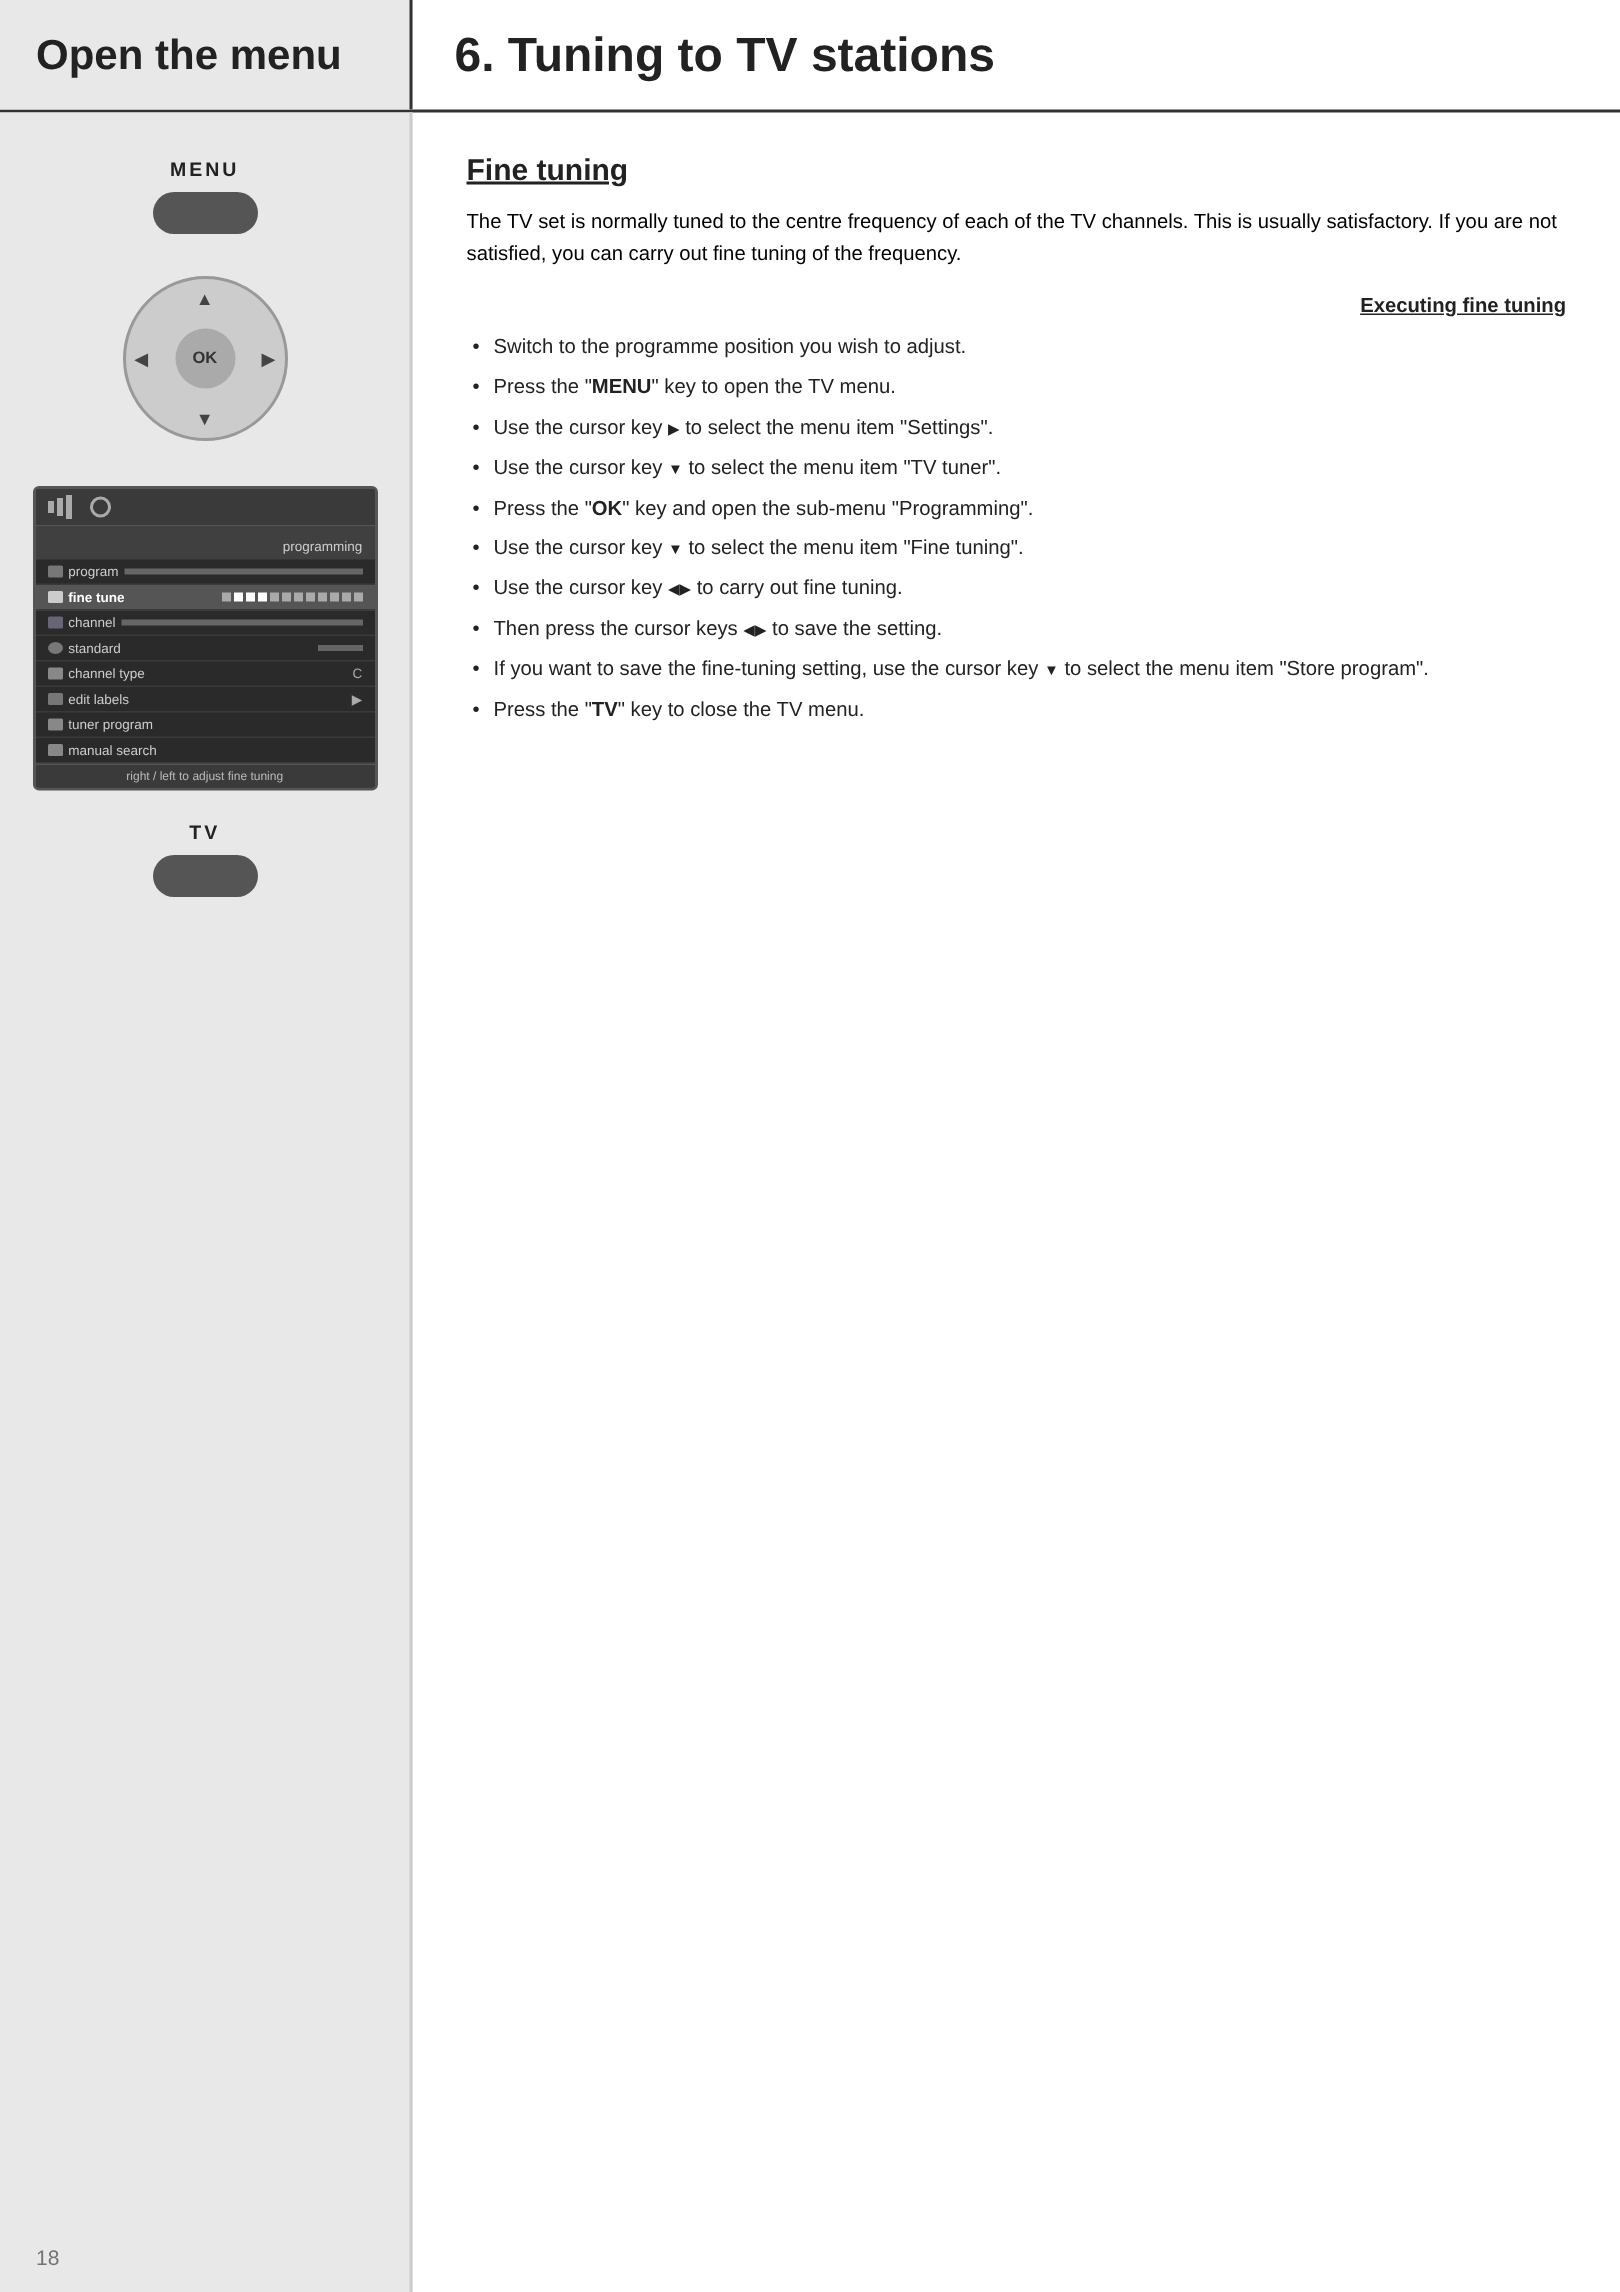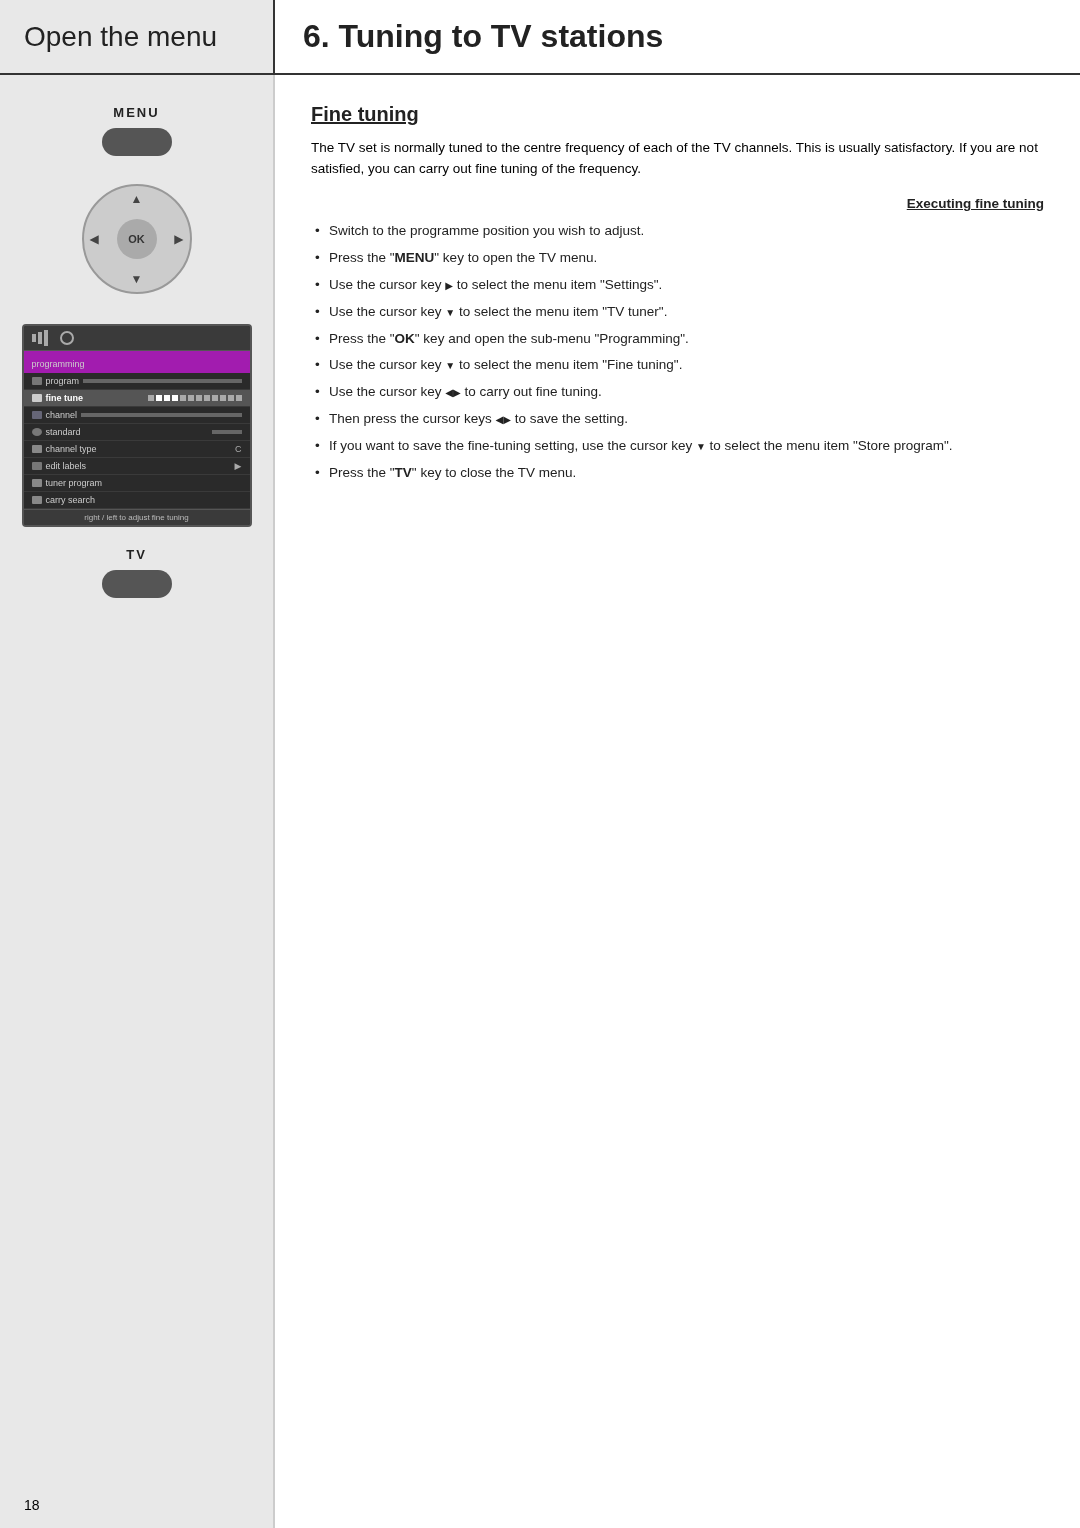--- a/index.html
+++ b/index.html
@@ -15,21 +15,21 @@
     
     .header {
       display: flex;
       border-bottom: 2px solid #333;
     }
     .header-left {
       background: #e8e8e8;
       width: 275px;
       padding: 18px 24px;
       font-size: 28px;
-      font-weight: normal;
+      font-weight: bold;
       border-right: 2px solid #333;
       display: flex;
       align-items: center;
     }
     .header-right {
       flex: 1;
       padding: 18px 28px;
       font-size: 32px;
       font-weight: bold;
       display: flex;
@@ -146,22 +146,23 @@
     .screen-icon-rect.taller { height: 16px; }
     .screen-icon-clock {
       width: 14px;
       height: 14px;
       border: 2px solid #aaa;
       border-radius: 50%;
       position: relative;
       margin-left: 4px;
     }
     .screen-tab-bar {
-      background: #a21caf;
+      background: #404040;
       padding: 3px 8px;
+      text-align: right;
     }
     .screen-tab {
       font-size: 9px;
       color: #ccc;
     }
     .screen-menu-item {
       display: flex;
       align-items: center;
       padding: 3px 8px;
       font-size: 9px;
@@ -227,21 +228,21 @@
       border-radius: 14px;
       margin-bottom: 20px;
     }
 
     
     .page-number {
       position: absolute;
       bottom: 20px;
       left: 24px;
       font-size: 14px;
-      color: #000000;
+      color: #737373;
     }
 
     
     .right-col {
       flex: 1;
       padding: 28px 36px 28px 36px;
     }
 
     .section-title {
       font-size: 20px;
@@ -375,21 +376,21 @@
         <div class="item-icon" style="background:#777;border-radius:1px;"></div>
         <span>edit labels</span>
         <span class="item-val">▶</span>
       </div>
       <div class="screen-menu-item">
         <div class="item-icon" style="background:#888;"></div>
         <span>tuner program</span>
       </div>
       <div class="screen-menu-item">
         <div class="item-icon" style="background:#888;"></div>
-        <span>carry search</span>
+        <span>manual search</span>
       </div>
 
       <div class="screen-bottom-bar">right /  left to adjust fine tuning</div>
     </div>
 
     <div class="tv-label">TV</div>
     <div class="tv-btn"></div>
 
     <div class="page-number">18</div>
   </div>

